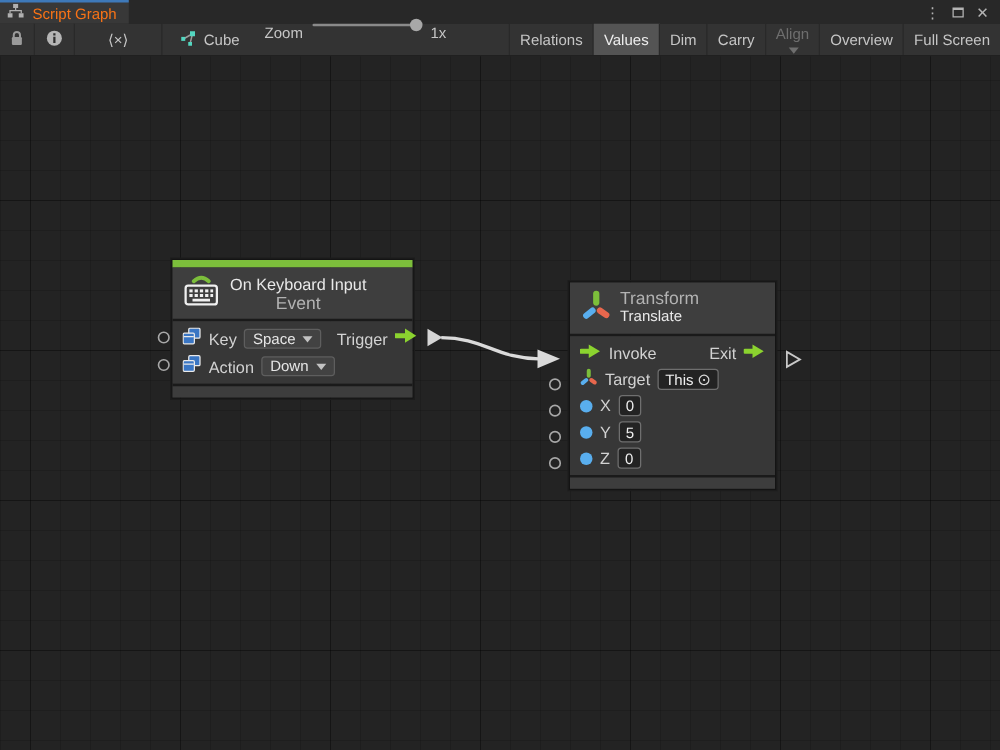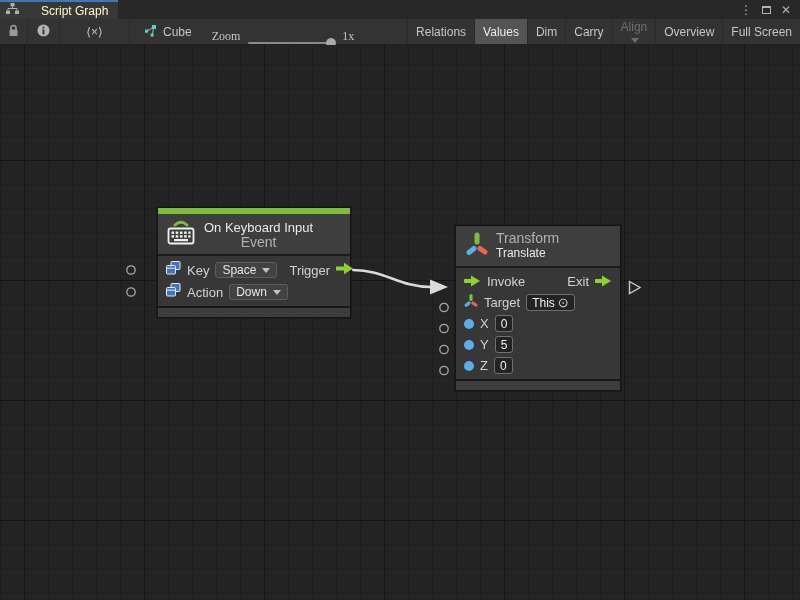--- a/index.html
+++ b/index.html
@@ -3,41 +3,41 @@
 <meta charset="utf-8">
 <style>
   * { margin:0; padding:0; box-sizing:border-box; }
   html,body { width:800px; height:600px; overflow:hidden; background:#232323;
     font-family:"Liberation Sans", sans-serif; }
   .window { position:relative; width:800px; height:600px; background:#232323; }
 
   
   .tabstrip { position:absolute; left:0; top:0; width:800px; height:19px;
     background:#282828; display:flex; align-items:stretch; }
-  .tab { display:flex; align-items:center; gap:22px; padding:0 10px 0 6px;
-    background:#383838; border-top:2px solid #3e79b9; color:#fef9c3; font-size:12px; }
+  .tab { display:flex; align-items:center; gap:7px; padding:0 10px 0 6px;
+    background:#383838; border-top:2px solid #3e79b9; color:#f97316; font-size:12px; }
   .tab-title { white-space:nowrap; }
   .winbtns { margin-left:auto; display:flex; align-items:center; gap:4px; padding-right:6px; }
   .winbtn { color:#b4b4b4; font-size:12px; width:16px; height:16px; line-height:16px;
     text-align:center; }
   .maxbox { width:9px; height:8px; border:1px solid #b4b4b4; border-top-width:2px;
     display:inline-block; }
 
   
   .toolbar { position:absolute; left:0; top:19px; width:800px; height:26px;
     background:#333333; border-bottom:1px solid #202020; display:flex;
     align-items:stretch; color:#c6c6c6; font-size:12px; }
   .tbtn { display:flex; align-items:center; justify-content:center; gap:4px;
     padding:0 8px; border-right:1px solid #292929; white-space:nowrap; }
   .tbtn.active { background:#545454; color:#eeeeee; }
   .tbtn.disabled { color:#6e6e6e;flex-direction:column; }
   .chev { width:0; height:0; border-left:4px solid transparent;
     border-right:4px solid transparent; border-top:5px solid #b0b0b0; margin-left:2px; }
   .chev.dim { border-top-color:#6e6e6e; }
-  .zoomwrap { display:flex; align-items:flex-end; gap:8px; padding:0 12px;font-family:Liberation Serif, serif; }
+  .zoomwrap { display:flex; align-items:flex-start; gap:8px; padding:0 12px; }
   .slider { position:relative; width:86px; height:2px; background:#8a8a8a; border-radius:1px; }
   .knob { position:absolute; right:-2px; top:-4px; width:10px; height:10px;
     border-radius:50%; background:#a8a8a8; }
   .rightgroup { margin-left:auto; display:flex; align-items:stretch; }
 
   
   .canvas { position:absolute; left:0; top:45px; width:800px; height:555px;
     background-color:#232323;
     background-image:
       linear-gradient(to bottom, rgba(0,0,0,0.30) 1px, transparent 1px),
@@ -63,21 +63,21 @@
   .spacer { flex:1; }
   .dropdown { display:flex; align-items:center; gap:6px; background:#424242;
     border:1px solid #5e5e5e; border-radius:3px; padding:0 6px; color:#e6e6e6;
     font-size:12px; }
   .ddchev { width:0; height:0; border-left:4px solid transparent;
     border-right:4px solid transparent; border-top:5px solid #c2c2c2; }
   .valbox { display:flex; align-items:center; gap:3px; background:#232323;
     border:1px solid #6f6f6f; border-radius:3px; padding:0 5px; height:17px;
     color:#efefef; font-size:12px; }
   .dot { width:10px; height:10px; border-radius:50%; background:#59aeee; flex:0 0 auto; }
-  .node1 { left:157px; top:162px; width:194px; }
+  .node1 { left:137px; top:162px; width:194px; }
   .greenbar { height:6px; background:#7cbe3b; }
   .node2 { left:455px; top:180px; width:166px; }
   .targetglyph { font-size:13px; color:#d8d8d8; line-height:13px; }
 </style>
 </head>
 <body>
 
 <div class="window">
 
   <div class="tabstrip">

